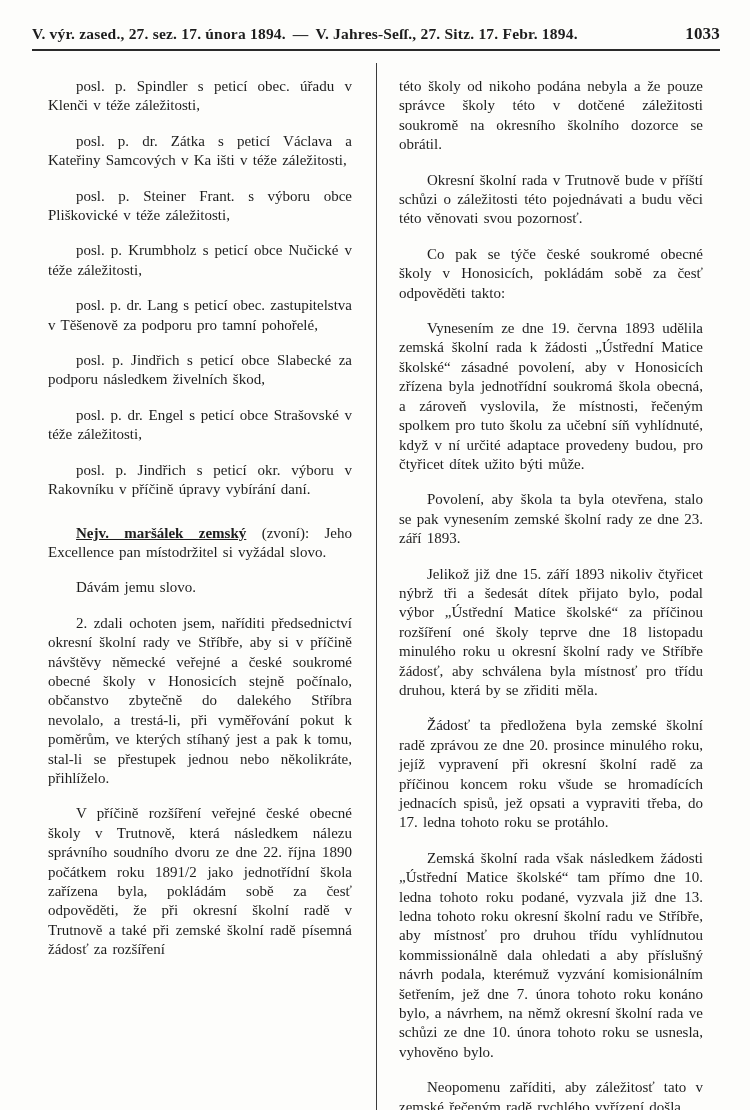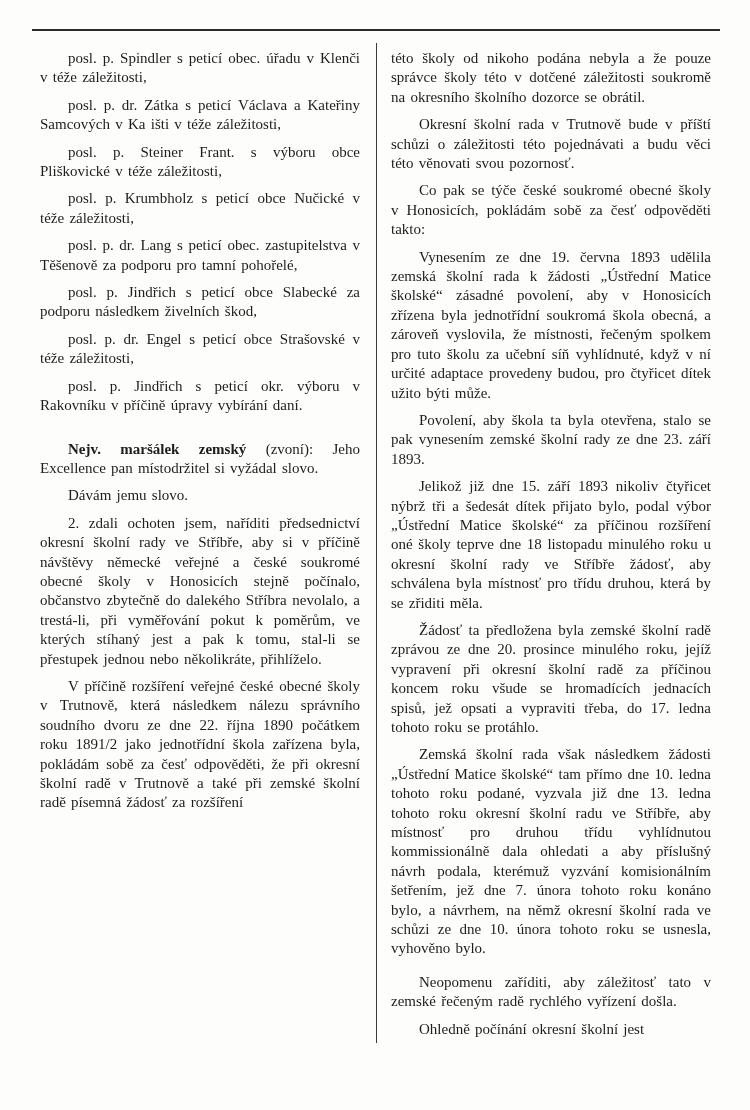--- a/index.html
+++ b/index.html
@@ -55,41 +55,50 @@
     line-height: 19.4px;
     text-align: justify;
     word-spacing: 1.5px;
   }
   .col-divider {
     width: 1px;
     background: #3a3a3a;
     margin: 2px 6px 4px 8px;
   }
   .col p {
-    margin: 8px;
+    margin: 16px;
     text-indent: 28px;
   }
   .col p.no-indent {
     text-indent: 0;
   }
   .col p.gap {
     margin-top: 24px;
   }
   .col p.gap-sm {
     margin-top: 14px;
   }
   .col b {
     font-weight: bold;
+    text-decoration: underline;
   }
 </style>
 </head>
 <body>
 
 <div class="page">
 
+  <div class="header-line">
+    <div class="header-left">
+      <span>V. výr. zased., 27. sez. 17. února 1894.</span>
+      <span>—</span>
+      <span class="header-german">V. Jahres-Seſſ., 27. Sitz. 17. Febr. 1894.</span>
+    </div>
+    <span class="page-number">1033</span>
+  </div>
 
   <div class="header-rule"></div>
 
   <div class="columns">
     <div class="col">
         <p><span>posl. p. Spindler s peticí obec. úřadu v Klenči v téže záležitosti,</span></p>
         <p><span>posl. p. dr. Zátka s peticí Václava a Kateřiny Samcových v Ka išti v téže záležitosti,</span></p>
         <p><span>posl. p. Steiner Frant. s výboru obce Pliškovické v téže záležitosti,</span></p>
         <p><span>posl. p. Krumbholz s peticí obce Nučické v téže záležitosti,</span></p>
         <p><span>posl. p. dr. Lang s peticí obec. zastupitelstva v Těšenově za podporu pro tamní pohořelé,</span></p>

